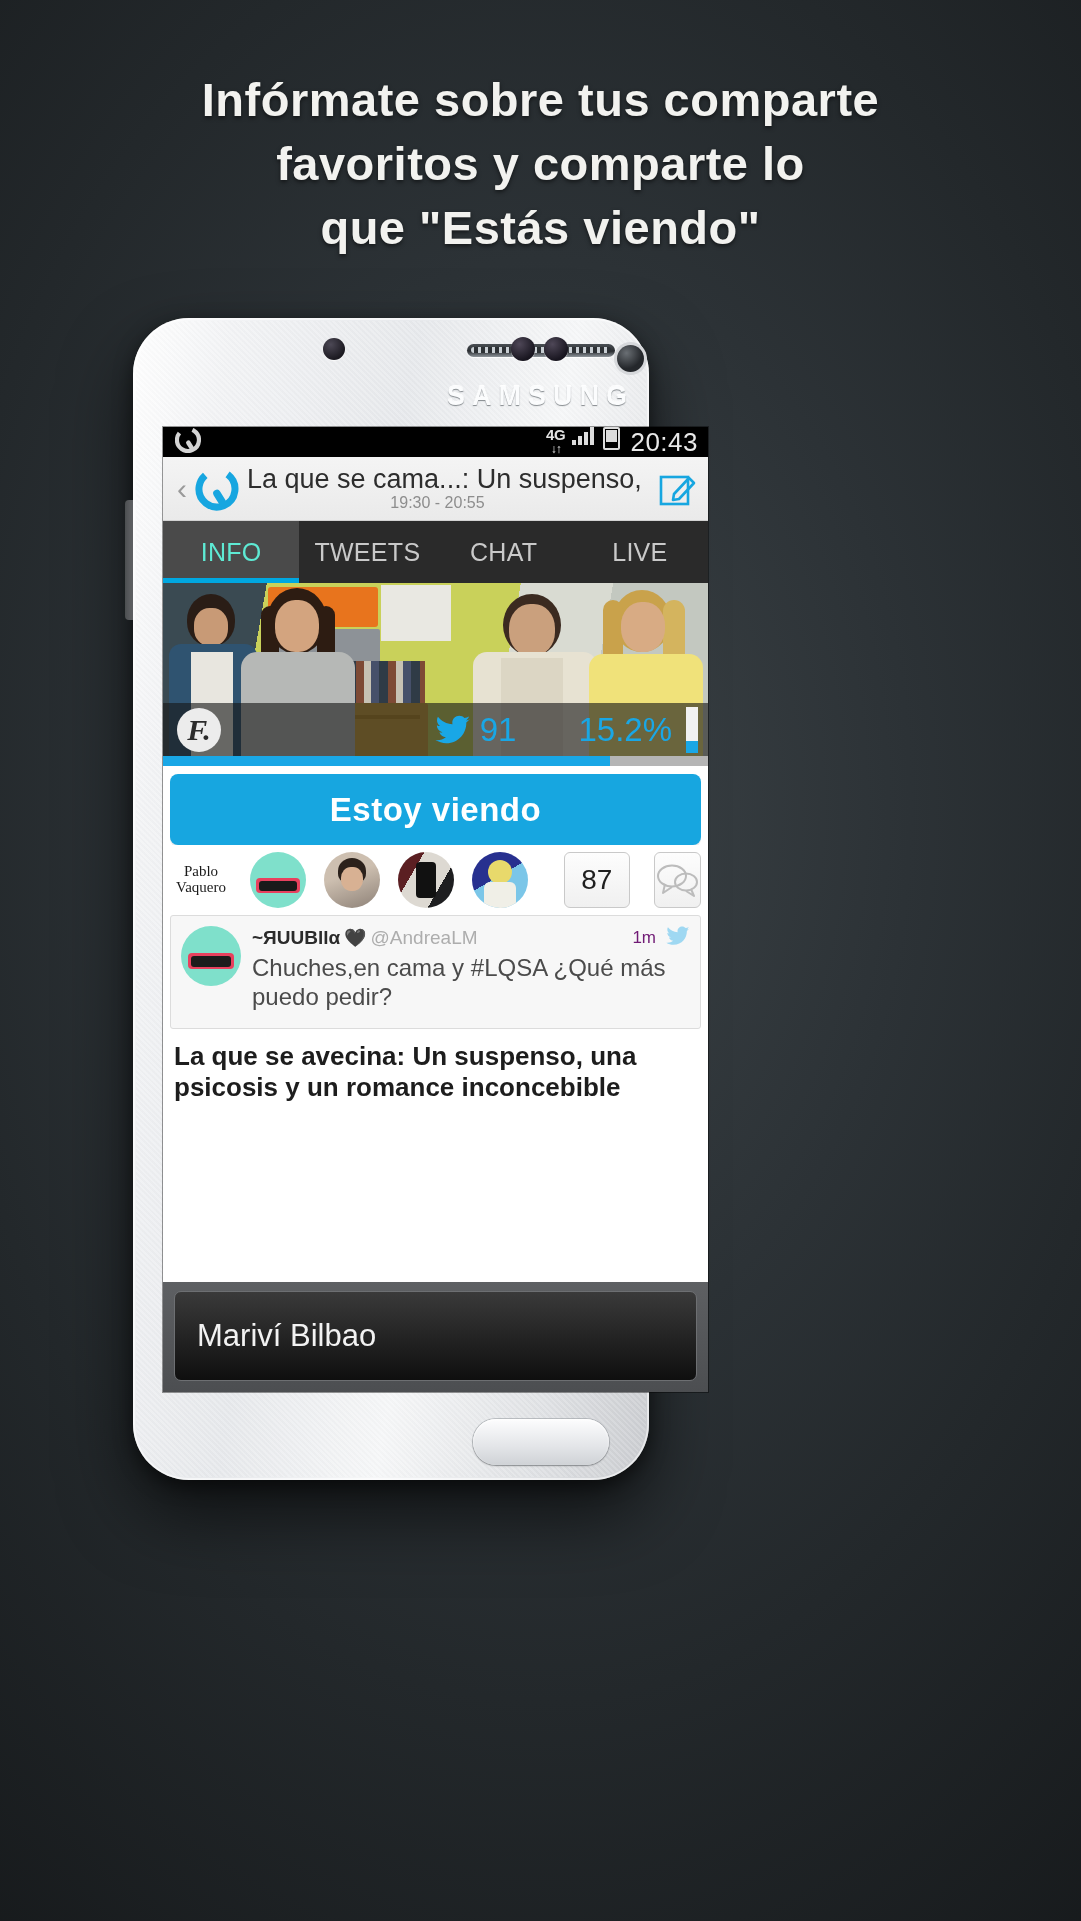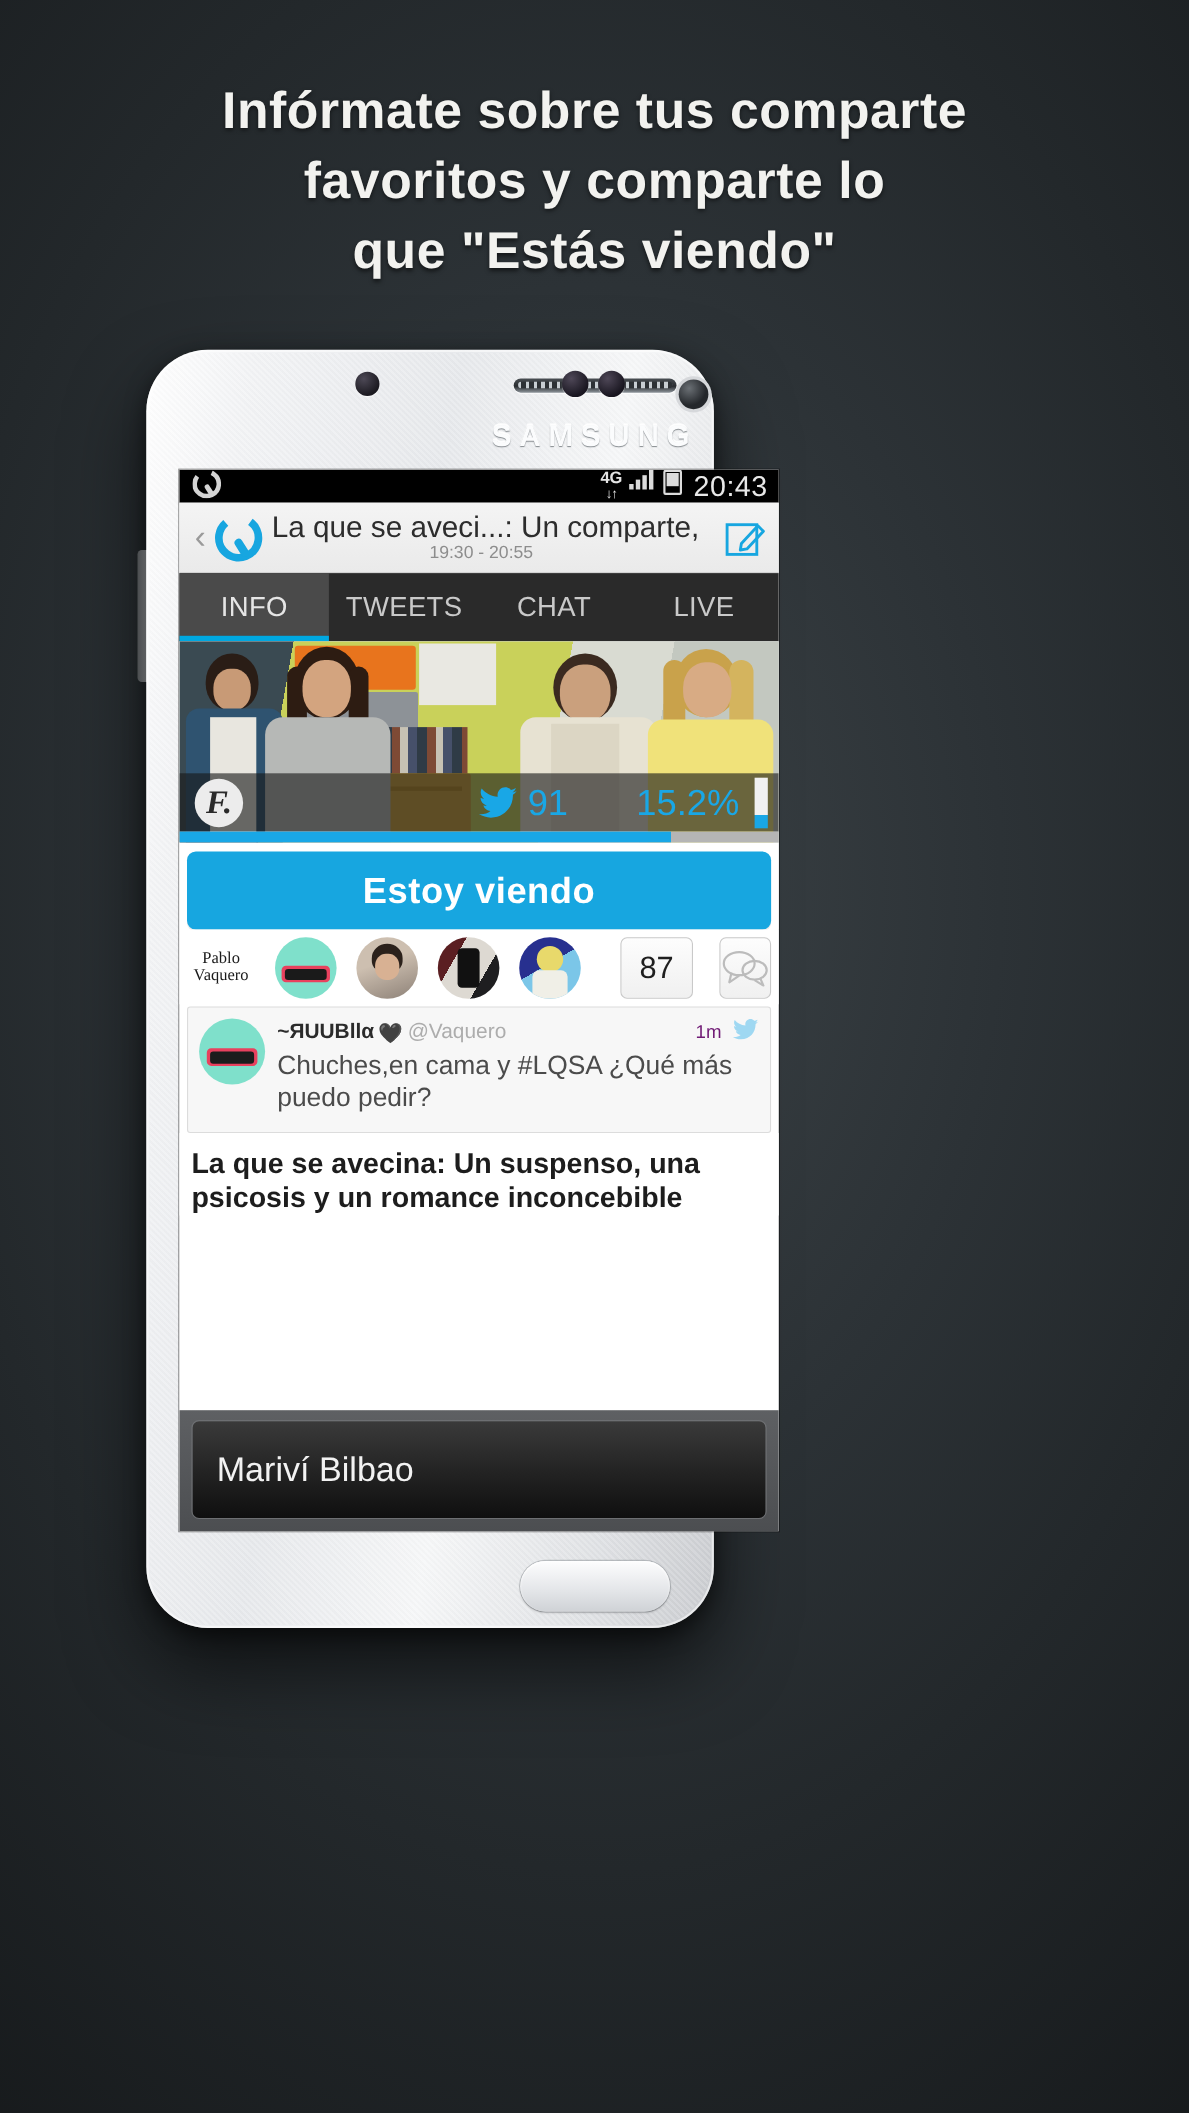--- a/index.html
+++ b/index.html
@@ -165,21 +165,21 @@
     padding-right: 30px;
   }
   .compose { width:38px; height:38px; flex:none; }
 
   
   .tabs { height: 62px; background:#2a2a2a; display:flex; position:relative; }
   .tab {
     flex:1; display:flex; align-items:center; justify-content:center;
     color:#c9c9c9; font-size:25px; letter-spacing:.3px;
   }
-  .tab.active { background:#4a4a4a; color:#e5e5e5; }
+  .tab.active { background:#4a4a4a; color:#5eead4; }
   .tab.active::after {
     content:""; position:absolute; bottom:0; left:0; width:25%;
     height:5px; background:#00a8e1;
   }
 
   
   .hero { position:relative; height:183px; background:#cfd2cc; overflow:hidden; }
   .hero-art { position:absolute; inset:0; }
   .kitchen-wall { position:absolute; inset:0;
     background: linear-gradient(100deg,#3a4a52 0 18%, #c9d15a 18% 62%, #d9dbd2 62% 78%, #c3c8c0 78% 100%); }
@@ -376,21 +376,21 @@
 
   <div class="appbar">
     <div class="back-chev">‹</div>
     <div class="logo-q">
       <svg width="44" height="44" viewBox="0 0 44 44">
         <path d="M22 4 A18 18 0 1 1 21.9 4 Z" fill="none" stroke="#17a6e0" stroke-width="7" stroke-dasharray="88 24" transform="rotate(38 22 22)"></path>
         <rect x="21" y="22" width="7.5" height="18" rx="3.7" fill="#17a6e0" transform="rotate(-32 24.7 31)"></rect>
       </svg>
     </div>
     <div class="title-wrap">
-      <div class="app-title">La que se aveci...: Un comparte,</div>
+      <div class="app-title">La que se cama...: Un suspenso,</div>
       <div class="app-time">19:30 - 20:55</div>
     </div>
     <div class="compose">
       <svg width="38" height="38" viewBox="0 0 38 38">
         <rect x="3" y="7" width="27" height="27" fill="none" stroke="#17a6e0" stroke-width="2.6"></rect>
         <path d="M16 24 L31 8 L36 13 L21 29 L15 30 Z" fill="none" stroke="#17a6e0" stroke-width="2.6" stroke-linejoin="round"></path>
       </svg>
     </div>
   </div>
 
@@ -489,21 +489,21 @@
       </svg>
     </div>
   </div>
 
   <div class="tweet-card">
     <div class="tw-av"></div>
     <div class="tw-body">
       <div class="tw-line1">
         <span class="tw-name">~ЯUUВllα</span>
         <span class="tw-heart">🖤</span>
-        <span class="tw-handle">@Vaquero</span>
+        <span class="tw-handle">@AndreaLM</span>
         <span class="tw-fill"></span>
         <span class="tw-ago">1m</span>
         <span>
           <svg width="24" height="20" viewBox="0 0 36 30">
             <path d="M35 4.2c-1.3.6-2.7 1-4.1 1.2 1.5-.9 2.6-2.3 3.1-4-1.4.8-2.9 1.4-4.5 1.7C28.2 1.5 26.3.7 24.3.7c-3.9 0-7 3.2-7 7 0 .6.1 1.1.2 1.6C11.6 9 6.4 6.1 2.9 1.8c-.6 1-.9 2.2-.9 3.5 0 2.4 1.2 4.6 3.1 5.8-1.1 0-2.2-.3-3.2-.9v.1c0 3.4 2.4 6.2 5.6 6.9-.6.2-1.2.2-1.8.2-.4 0-.9 0-1.3-.1.9 2.8 3.5 4.8 6.5 4.9-2.4 1.9-5.4 3-8.7 3-.6 0-1.1 0-1.7-.1 3.1 2 6.8 3.2 10.8 3.2 12.9 0 20-10.7 20-20v-.9c1.4-1 2.6-2.2 3.5-3.6z" fill="#9fd8f2"></path>
           </svg>
         </span>
       </div>
       <div class="tw-text">Chuches,en cama y #LQSA ¿Qué más puedo pedir?</div>
     </div>

